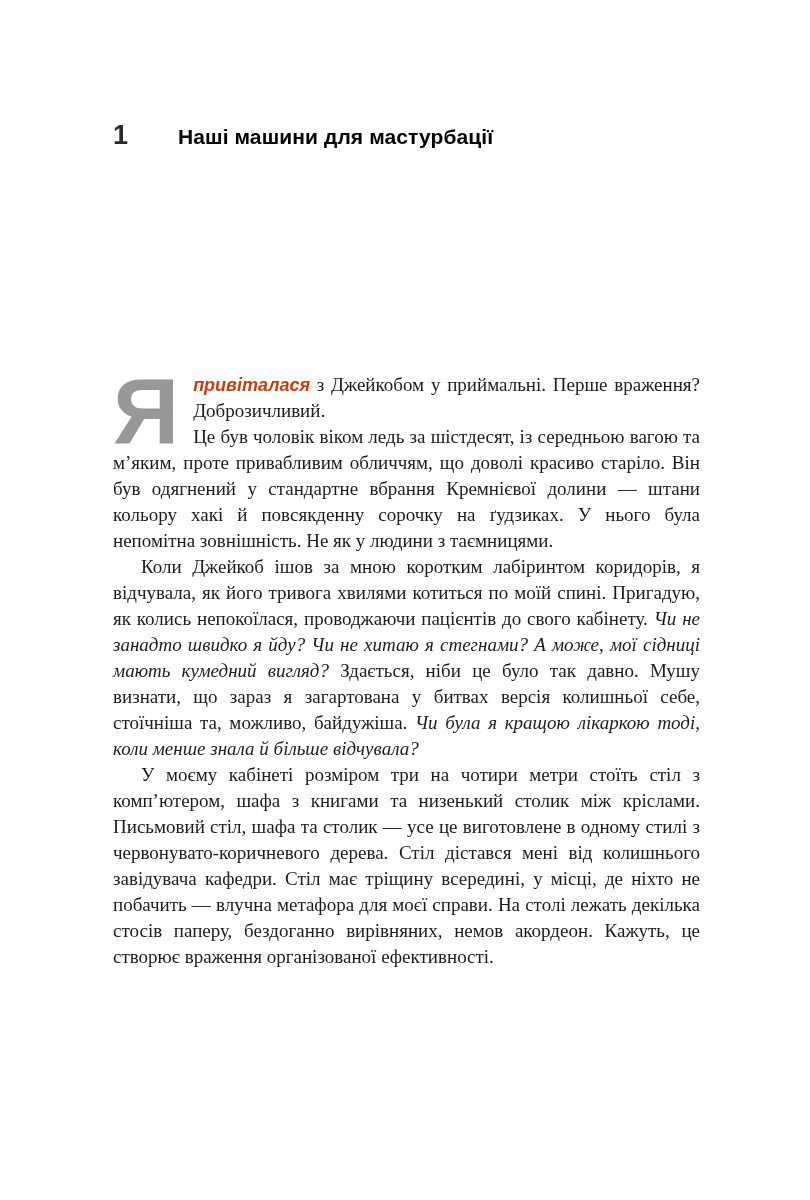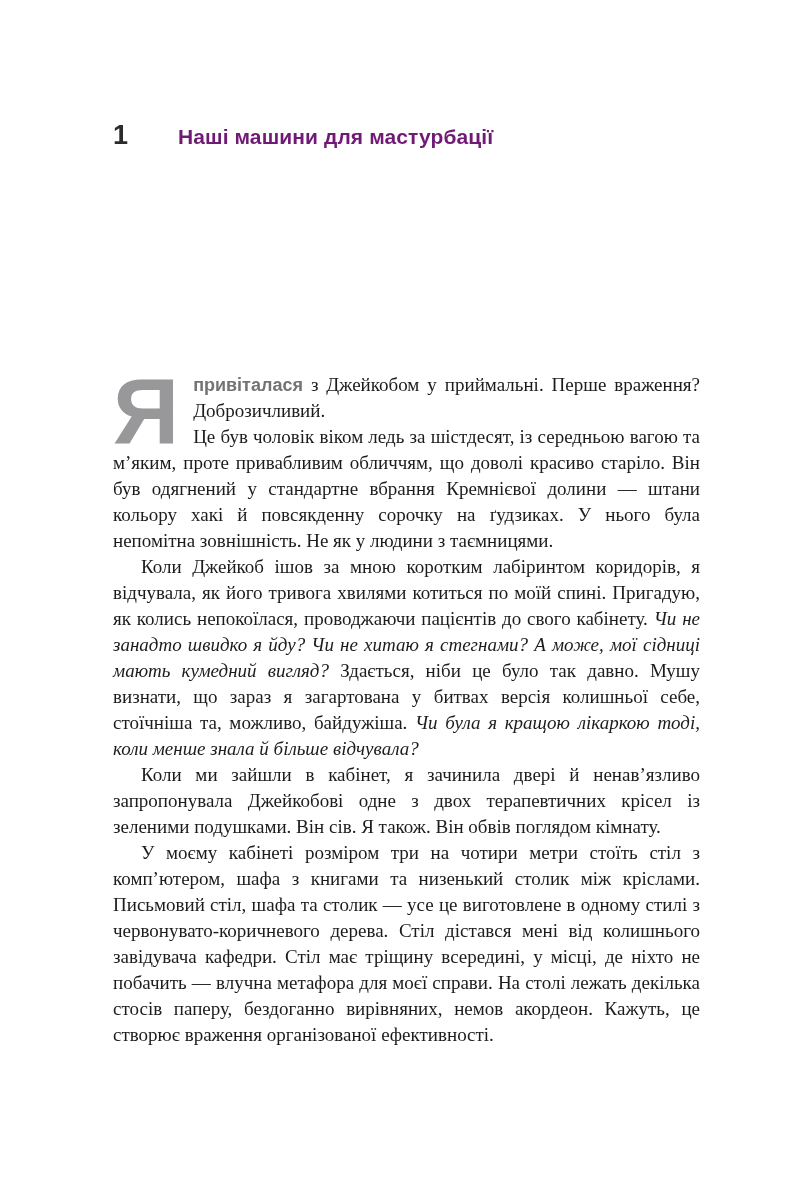--- a/index.html
+++ b/index.html
@@ -31,21 +31,21 @@
     font-size: 27px;
     line-height: 30px;
     color: #2b2b2b;
   }
   .chapter-title {
     margin: 0;
     font-family: "Liberation Sans", "DejaVu Sans", sans-serif;
     font-weight: 700;
     font-size: 21px;
     line-height: 30px;
-    color: #701a75;
+    color: #000000;
     letter-spacing: 0.1px;
   }
   .body-text {
     font-size: 19px;
     line-height: 26px;
     text-align: justify;
     hyphens: auto;
     -webkit-hyphens: auto;
   }
   .para {
@@ -61,21 +61,22 @@
     font-weight: 700;
     font-size: 92px;
     line-height: 73px;
     color: #98989a;
     margin: 3px 14px 0 0;
   }
   .run-bold {
     font-family: "Liberation Sans", "DejaVu Sans", sans-serif;
     font-weight: 700;
     font-size: 18px;
-    color: #737373;
+    color: #c2410c;
+    font-style: italic;
   }
   .run-italic {
     font-style: italic;
   }
 </style>
 </head>
 <body>
 
 <div class="page">
 
@@ -83,17 +84,16 @@
     <span class="chapter-number">1</span>
     <h1 class="chapter-title">Наші машини для мастурбації</h1>
   </header>
 
   <main class="body-text" id="paragraphs">
     <span class="dropcap">Я</span>
 
   <p class="para"><span class="run-bold">привіталася</span><span> з Джейкобом у приймальні. Перше враження? Доброзичливий.</span></p>
       <p class="para"><span>Це був чоловік віком ледь за шістдесят, із середньою вагою та м’яким, проте привабливим обличчям, що доволі красиво старіло. Він був одягнений у стандартне вбрання Кремнієвої долини — штани кольору хакі й повсякденну сорочку на ґудзиках. У нього була непомітна зовнішність. Не як у людини з таємницями.</span></p>
       <p class="para indent"><span>Коли Джейкоб ішов за мною коротким лабіринтом коридорів, я відчувала, як його тривога хвилями котиться по моїй спині. Пригадую, як колись непокоїлася, проводжаючи пацієнтів до свого кабінету. </span><span class="run-italic">Чи не занадто швидко я йду? Чи не хитаю я стегнами? А може, мої сідниці мають кумедний вигляд?</span><span> Здається, ніби це було так давно. Мушу визнати, що зараз я загартована у битвах версія колишньої себе, стоїчніша та, можливо, байдужіша. </span><span class="run-italic">Чи була я кращою лікаркою тоді, коли менше знала й більше відчувала?</span></p>
-      <p class="para indent"><span>Коли ми зайшли в кабінет, я зачинила двері й ненав’язливо запропонувала Джейкобові одне з двох терапевтичних крісел із зеленими подушками. Він сів. Я також. Він обвів поглядом кімнату.</span></p>
       <p class="para indent"><span>У моєму кабінеті розміром три на чотири метри стоїть стіл з комп’ютером, шафа з книгами та низенький столик між кріслами. Письмовий стіл, шафа та столик — усе це виготовлене в одному стилі з червонувато-коричневого дерева. Стіл дістався мені від колишнього завідувача кафедри. Стіл має тріщину всередині, у місці, де ніхто не побачить — влучна метафора для моєї справи. На столі лежать декілька стосів паперу, бездоганно вирівняних, немов акордеон. Кажуть, це створює враження організованої ефективності.</span></p>
     </main>
 
 </div>
 
 </body></html>

